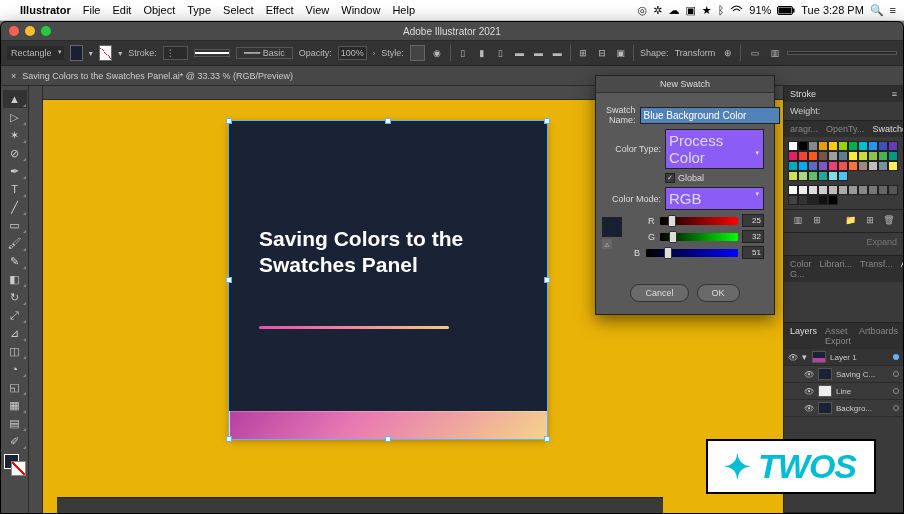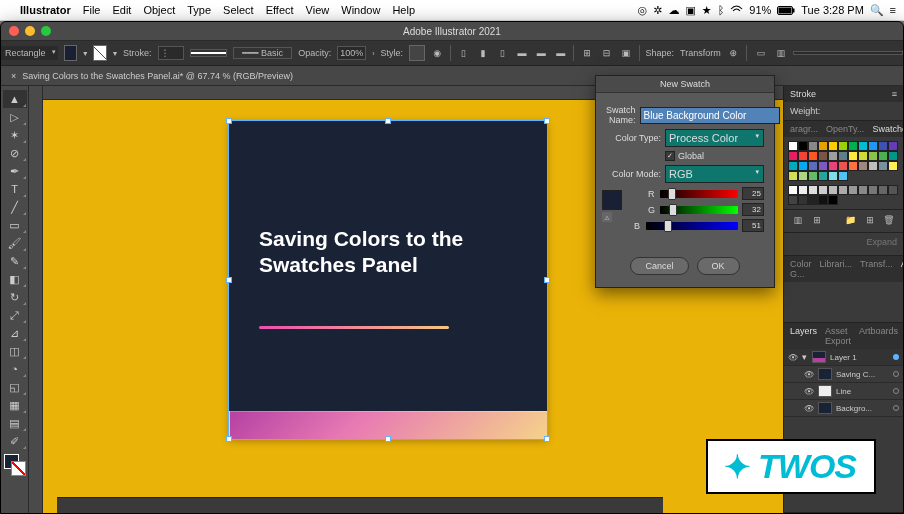--- a/index.html
+++ b/index.html
@@ -18,21 +18,21 @@
 .window { position:absolute; top:21px; left:0; right:0; bottom:0; background:#4a4a4a; border:1px solid #000; border-radius:6px 6px 0 0; box-shadow:0 4px 20px rgba(0,0,0,0.4); }
 .titlebar { background:#4a4a4a; height:19px; display:flex; align-items:center; padding:0 8px; border-radius:6px 6px 0 0; position:relative; border-bottom:1px solid #2a2a2a; }
 .traffic { display:flex; gap:6px; }
 .traffic div { width:10px; height:10px; border-radius:50%; }
 .tl-red { background:#ff5f57; }
 .tl-yel { background:#febc2e; }
 .tl-grn { background:#28c840; }
 .titlebar-title { position:absolute; left:50%; transform:translateX(-50%); color:#ddd; font-size:10px; }
 
 
-.controlbar { background:#333; height:25px; display:flex; align-items:center; padding:0 0; gap:6px; font-size:9px; color:#bbb; border-bottom:1px solid #222; }
+.controlbar { background:#333; height:25px; display:flex; align-items:center; padding:0 6px; gap:6px; font-size:9px; color:#bbb; border-bottom:1px solid #222; }
 .ctl-dropdown { background:#2a2a2a; padding:2px 12px 2px 4px; color:#bbb; position:relative; font-size:9px; }
 .ctl-dropdown::after { content:"▾"; position:absolute; right:2px; font-size:7px; }
 .ctl-swatch { width:16px; height:16px; border:1px solid #666; }
 .ctl-label { white-space:nowrap; }
 .ctl-input { width:30px; background:#2a2a2a; color:#bbb; padding:1px 2px; border:1px solid #555; font-size:9px; }
 .ctl-strokepreview { width:44px; height:8px; background:linear-gradient(#fff 0 0) center/100% 2px no-repeat; border:1px solid #555; background-color:#333; }
 .ctl-rect { width:44px; height:12px; border:1px solid #555; display:flex; align-items:center; justify-content:center; color:#bbb; }
 .ctl-icon { width:16px; height:16px; display:flex; align-items:center; justify-content:center; color:#bbb; }
 .ctl-sep { width:1px; height:16px; background:#555; }
 .ctl-right { margin-left:auto; display:flex; gap:4px; align-items:center; }
@@ -67,21 +67,21 @@
 .underline { position:absolute; top:205px; left:30px; width:190px; height:3px; background:linear-gradient(90deg,#e94fb0,#f5c781); border-radius:2px; }
 .grad-rect { position:absolute; top:290px; left:0; right:0; bottom:0; background:linear-gradient(135deg,#b641a3 0%,#e87ab3 40%,#f5d28a 100%); border-top:1px solid rgba(255,255,255,0.2); border-left:1px solid rgba(255,255,255,0.2); }
 
 
 .dialog { position:absolute; top:75px; left:595px; width:180px; background:#595959; border:1px solid #222; box-shadow:0 6px 16px rgba(0,0,0,0.5); color:#ddd; font-size:9px; }
 .dlg-title { text-align:center; padding:3px; background:#4a4a4a; border-bottom:1px solid #333; font-size:9px; }
 .dlg-body { padding:8px 10px; }
 .dlg-row { display:flex; align-items:center; margin:4px 0; gap:4px; }
 .dlg-label { width:55px; text-align:right; }
 .dlg-input { flex:1; background:#3a3a3a; border:1px solid #222; padding:2px 3px; color:#ddd; font-size:10px; }
-.dlg-select { flex:1; background:#0f766e; border:1px solid #222; padding:2px 3px; color:#ddd; font-size:11px; position:relative; }
+.dlg-select { flex:1; background:#8b5cf6; border:1px solid #222; padding:2px 3px; color:#ddd; font-size:15px; position:relative; }
 .dlg-select::after { content:"▾"; position:absolute; right:4px; font-size:7px; }
 .dlg-check { margin-left:59px; display:flex; align-items:center; gap:3px; }
 .dlg-checkbox { width:10px; height:10px; background:#3a3a3a; border:1px solid #222; display:flex; align-items:center; justify-content:center; font-size:7px; }
 
 .slider-section { margin-top:4px; }
 .slider-row { display:flex; align-items:center; gap:4px; margin:3px 0; padding-left:22px; }
 .slider-letter { width:8px; color:#ddd; }
 .slider-track { flex:1; height:8px; position:relative; border-radius:1px; }
 .slider-track.r { background:linear-gradient(90deg,#000,#f00); }
 .slider-track.g { background:linear-gradient(90deg,#000,#0f0); }
@@ -203,21 +203,21 @@
     <div class="ctl-sep"></div>
     <div class="ctl-right">
       <div class="ctl-icon">▭</div>
       <div class="ctl-icon">▥</div>
       <div class="ctl-input" style="width:110px" placeholder="Search Adobe Stock"></div>
     </div>
   </div>
 
   <div class="tabbar">
     <span class="tab-x">×</span>
-    <span>Saving Colors to  the Swatches Panel.ai* @ 67.74 % (RGB/Preview)</span>
+    <span>Saving Colors to  the Swatches Panel.ai* @ 33.33 % (RGB/Preview)</span>
   </div>
 
   <div class="main">
 
     <div class="toolbox">
       <div class="tool sel">▲<div class="corner"></div></div>
       <div class="tool">▷<div class="corner"></div></div>
       <div class="tool">✶<div class="corner"></div></div>
       <div class="tool">⊘<div class="corner"></div></div>
       <div class="tool">✒<div class="corner"></div></div>

